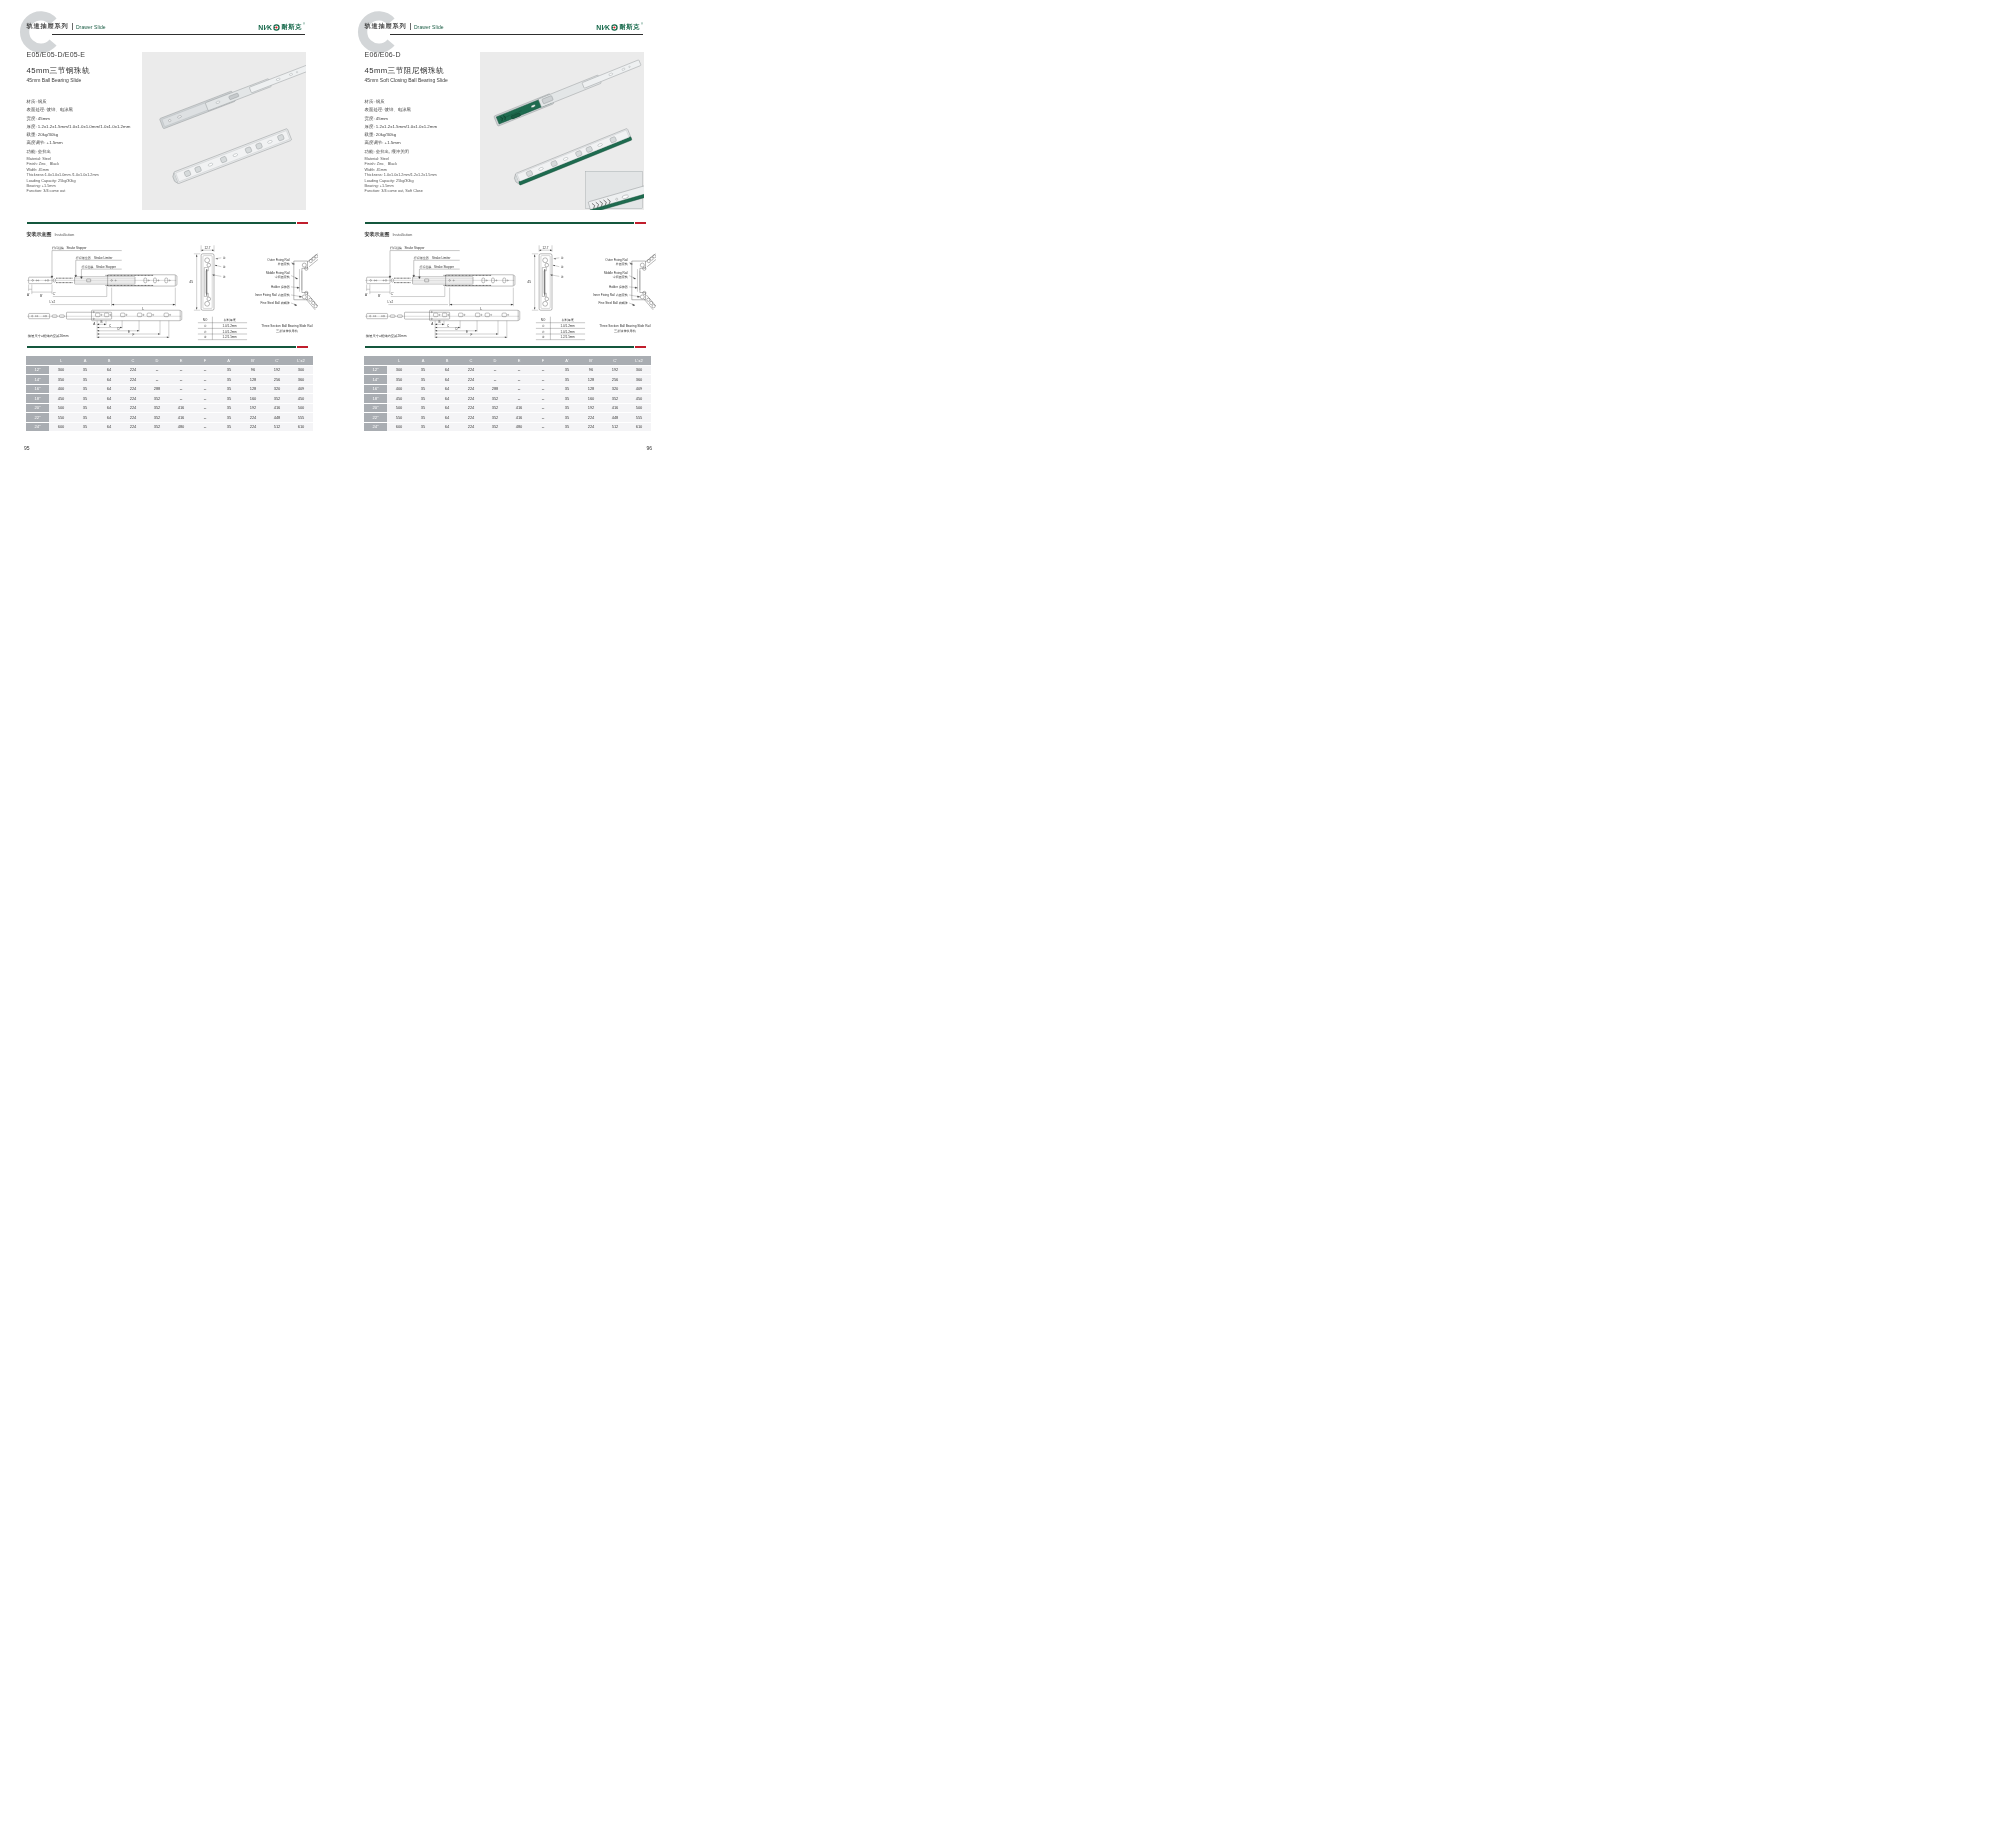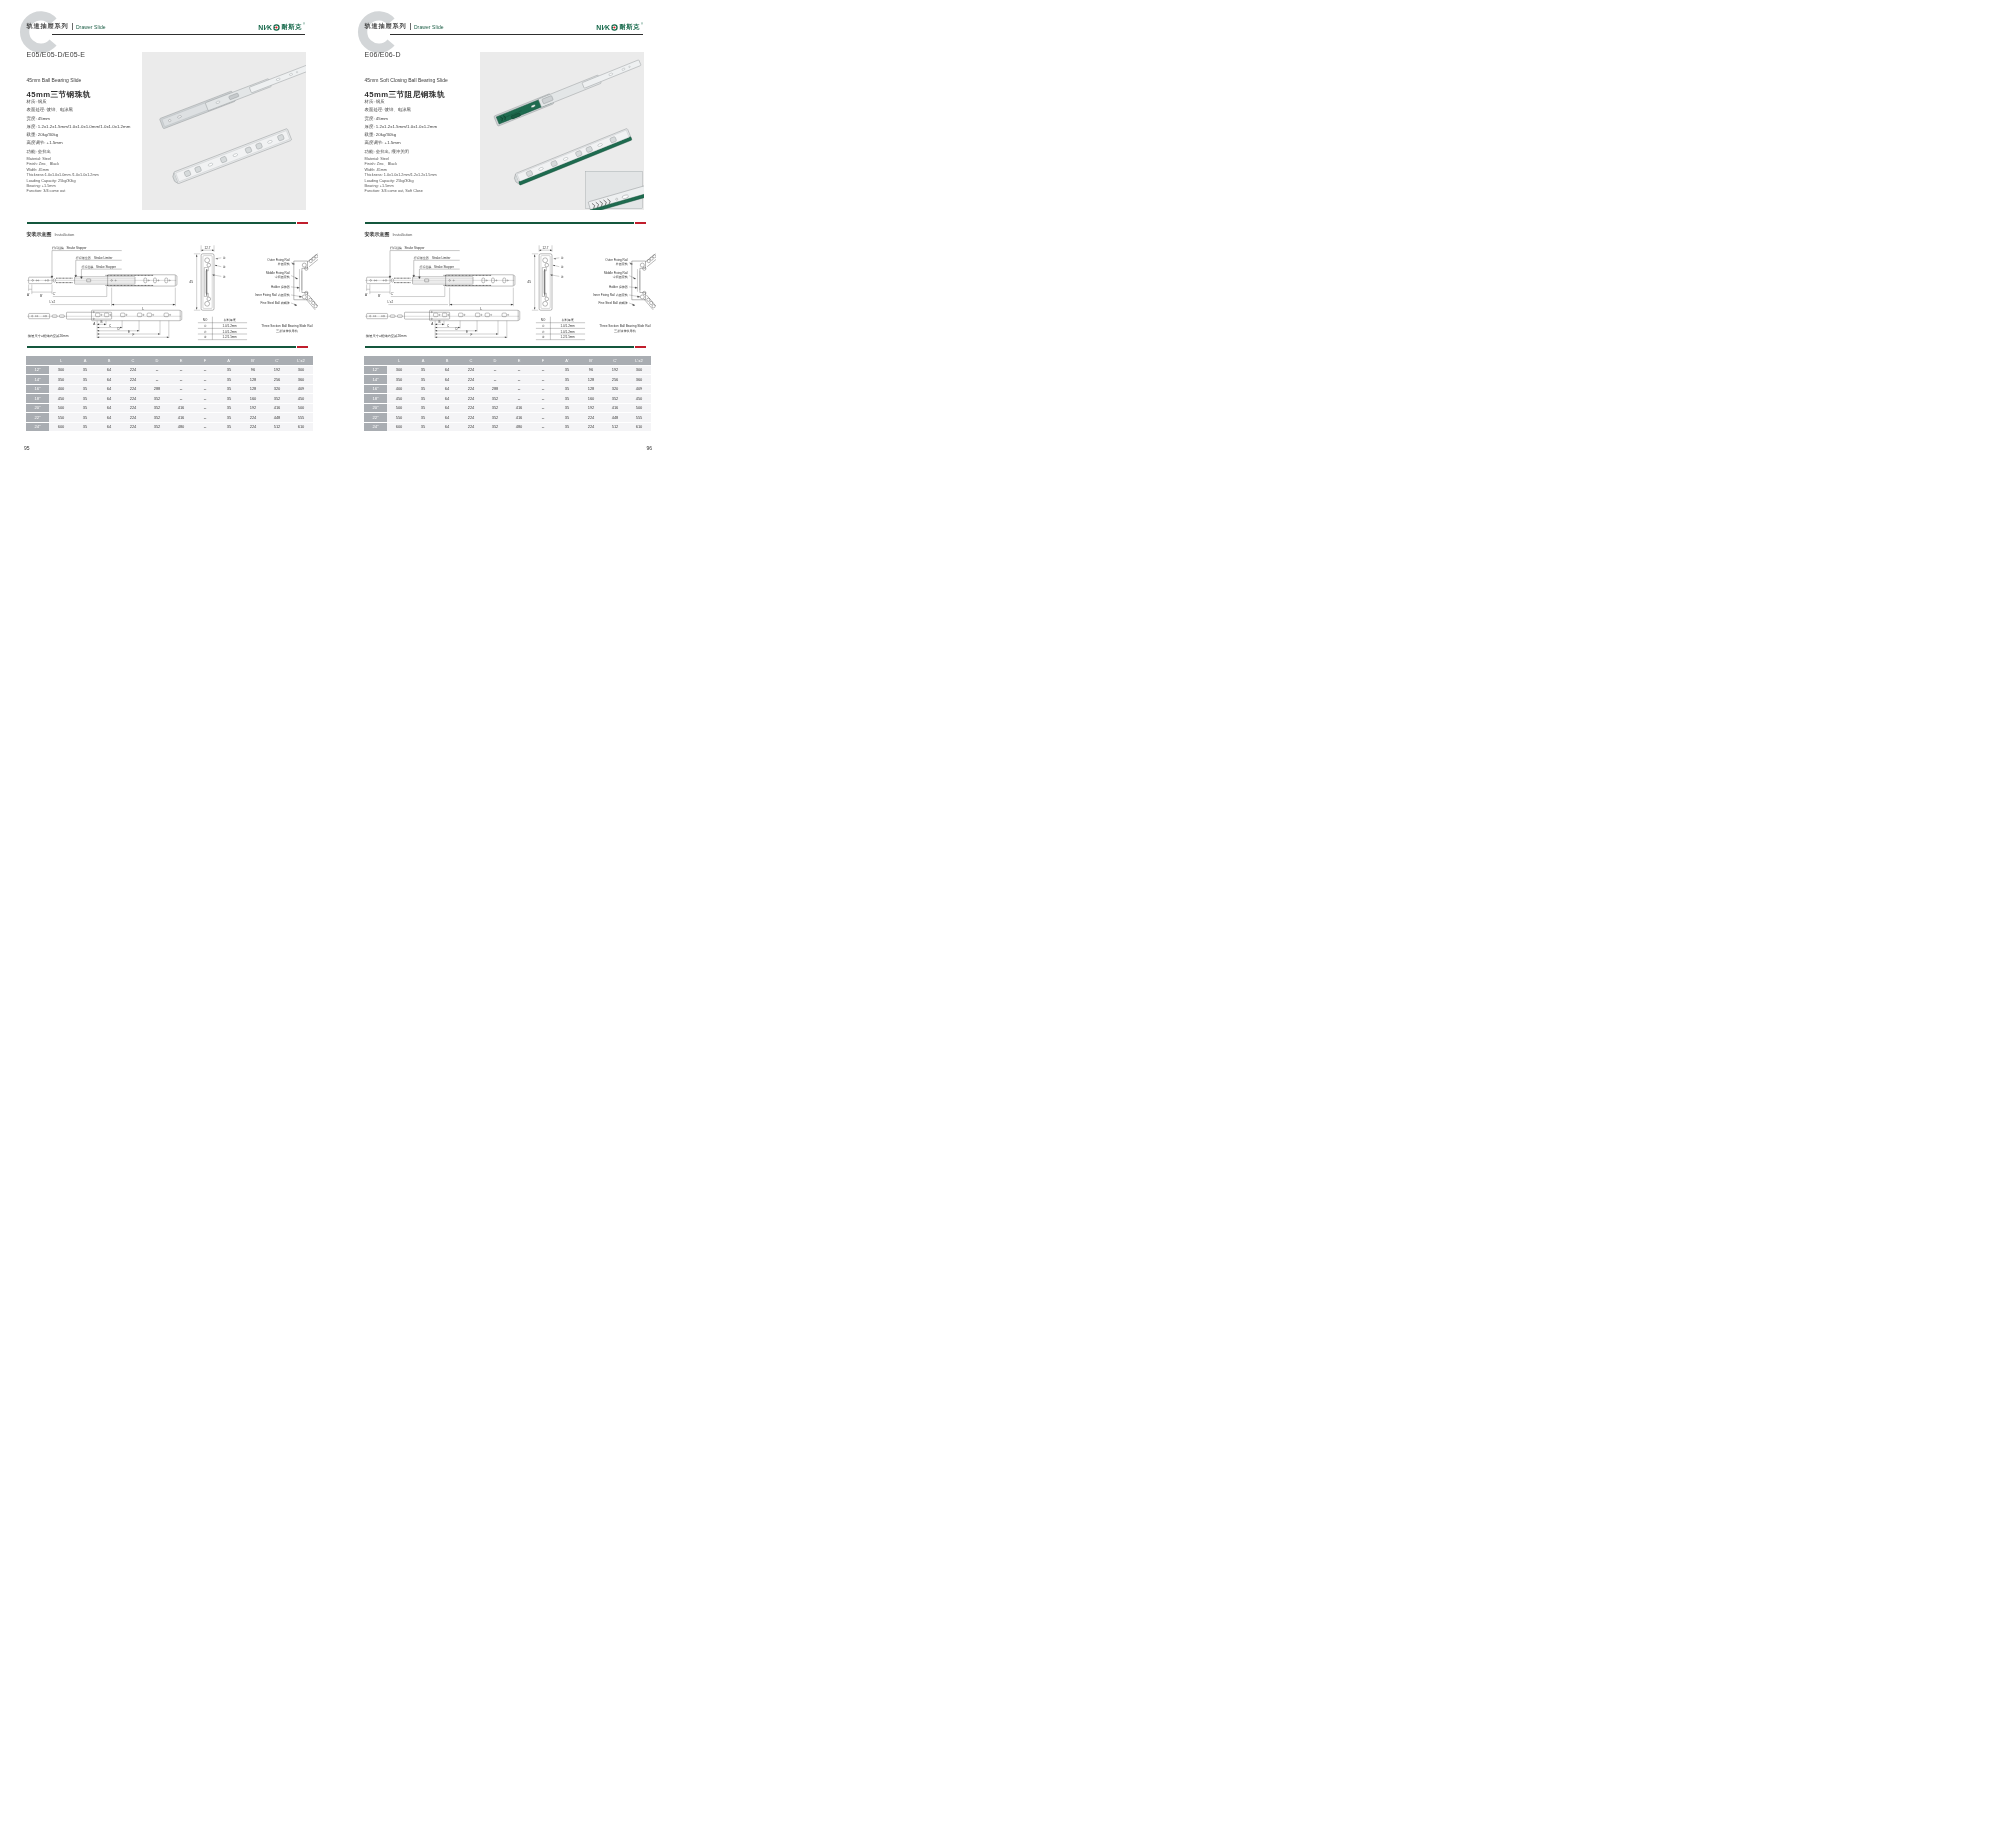--- a/index.html
+++ b/index.html
@@ -14,21 +14,21 @@
   .series-div{width:0.6px;height:6.9px;background:#6a6a6a;margin:0 3.2px 0 3.6px;}
   .series-en{font-size:5px;color:#1a5c44;letter-spacing:0.1px;}
   .logo{position:absolute;right:33px;top:22.6px;display:flex;align-items:center;gap:1.2px;}
   .logo-latin{font-size:6.9px;font-weight:bold;color:#15684a;letter-spacing:0.2px;font-style:normal;}
   .logo-cn{font-size:6.4px;font-weight:bold;color:#15684a;letter-spacing:0.4px;}
   .logo-reg{font-size:2.8px;color:#15684a;align-self:flex-start;margin-top:-0.8px;}
   .header-line{position:absolute;left:52px;top:34px;width:253px;height:0.9px;background:#2e2e2e;}
 
   
   .model{position:absolute;left:26.6px;top:51px;font-size:7px;color:#3a3a3a;letter-spacing:0.2px;}
-  .title-cn{position:absolute;left:26.6px;top:66px;font-size:7.7px;font-weight:bold;color:#2f2f2f;letter-spacing:0.4px;margin-top:24px;}
+  .title-cn{position:absolute;left:26.6px;top:66px;font-size:7.7px;font-weight:normal;color:#2f2f2f;letter-spacing:0.4px;}
   .title-en{position:absolute;left:26.6px;top:77px;font-size:5px;color:#3d3d3d;}
   .specs-cn{position:absolute;left:26.6px;top:98px;font-size:4.4px;line-height:8.3px;color:#3e3e3e;}
   .specs-en{position:absolute;left:26.6px;top:157px;font-size:3.8px;line-height:5.4px;color:#565656;}
 
   .photo{position:absolute;left:142px;top:52px;width:164px;height:158px;background:#ebebeb;}
 
   
   .bar{position:absolute;left:26.6px;height:1.8px;display:flex;}
   .bar .g{width:269px;background:#14573d;}
   .bar .gap{width:1.2px;background:#fff;}

